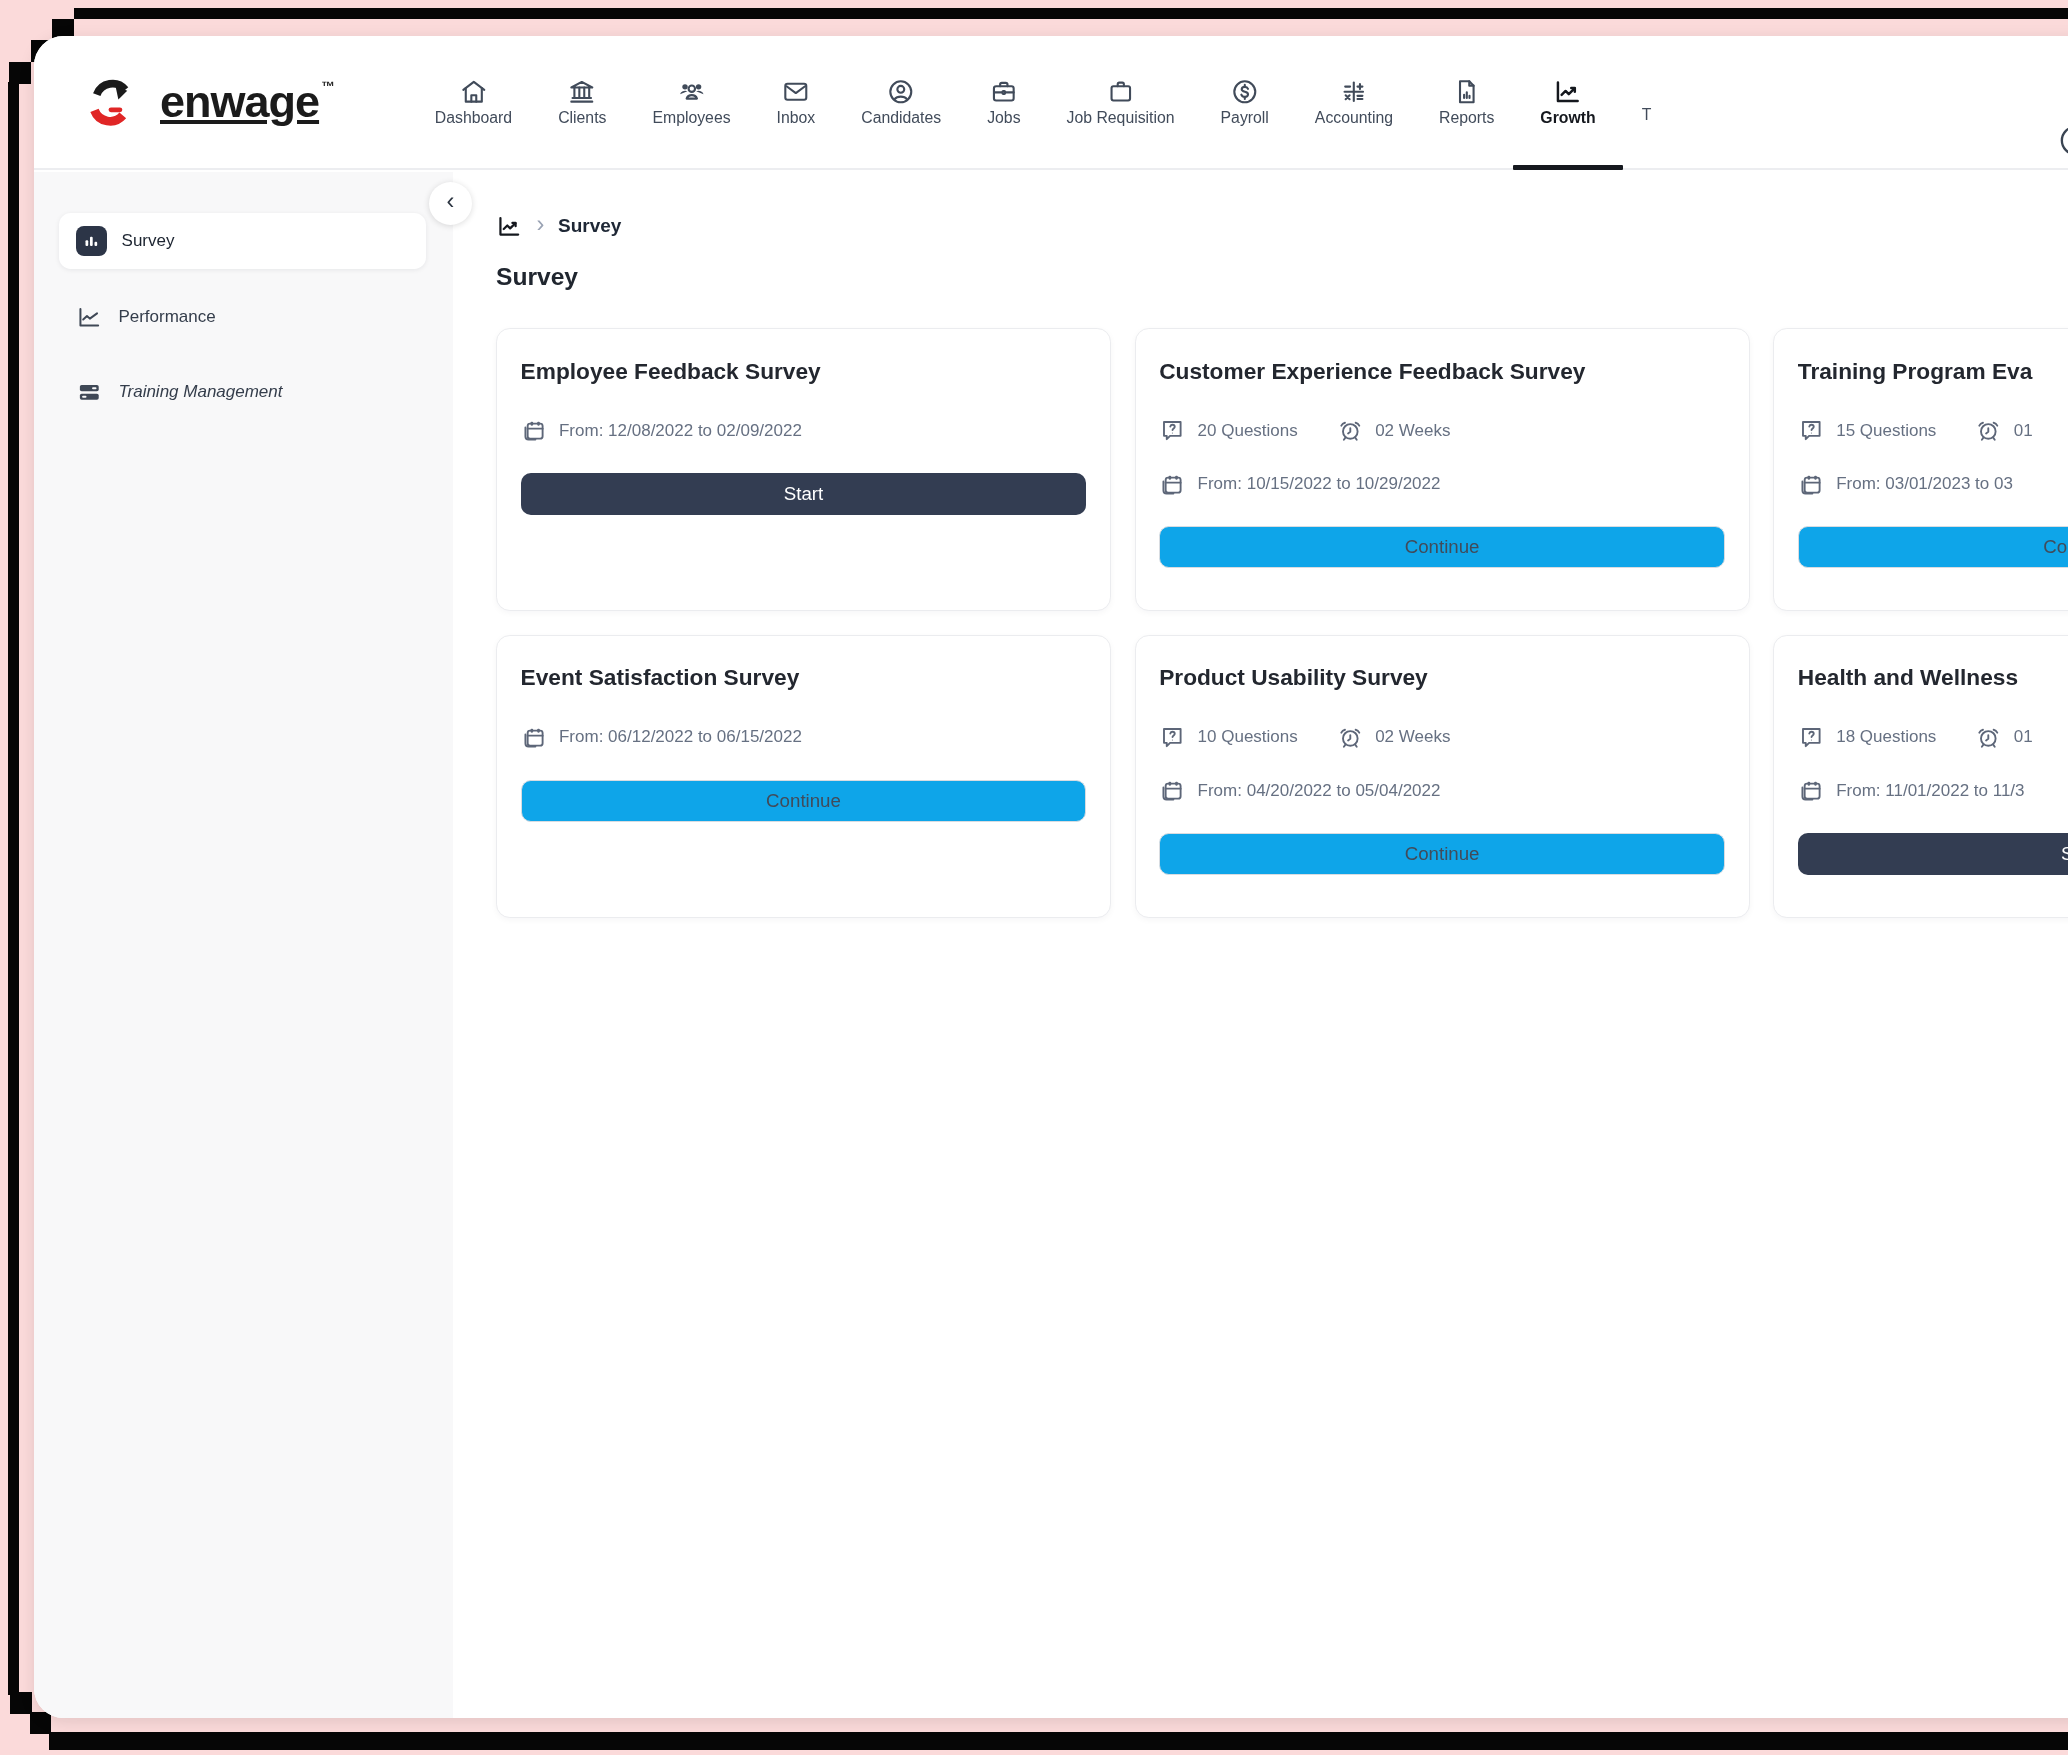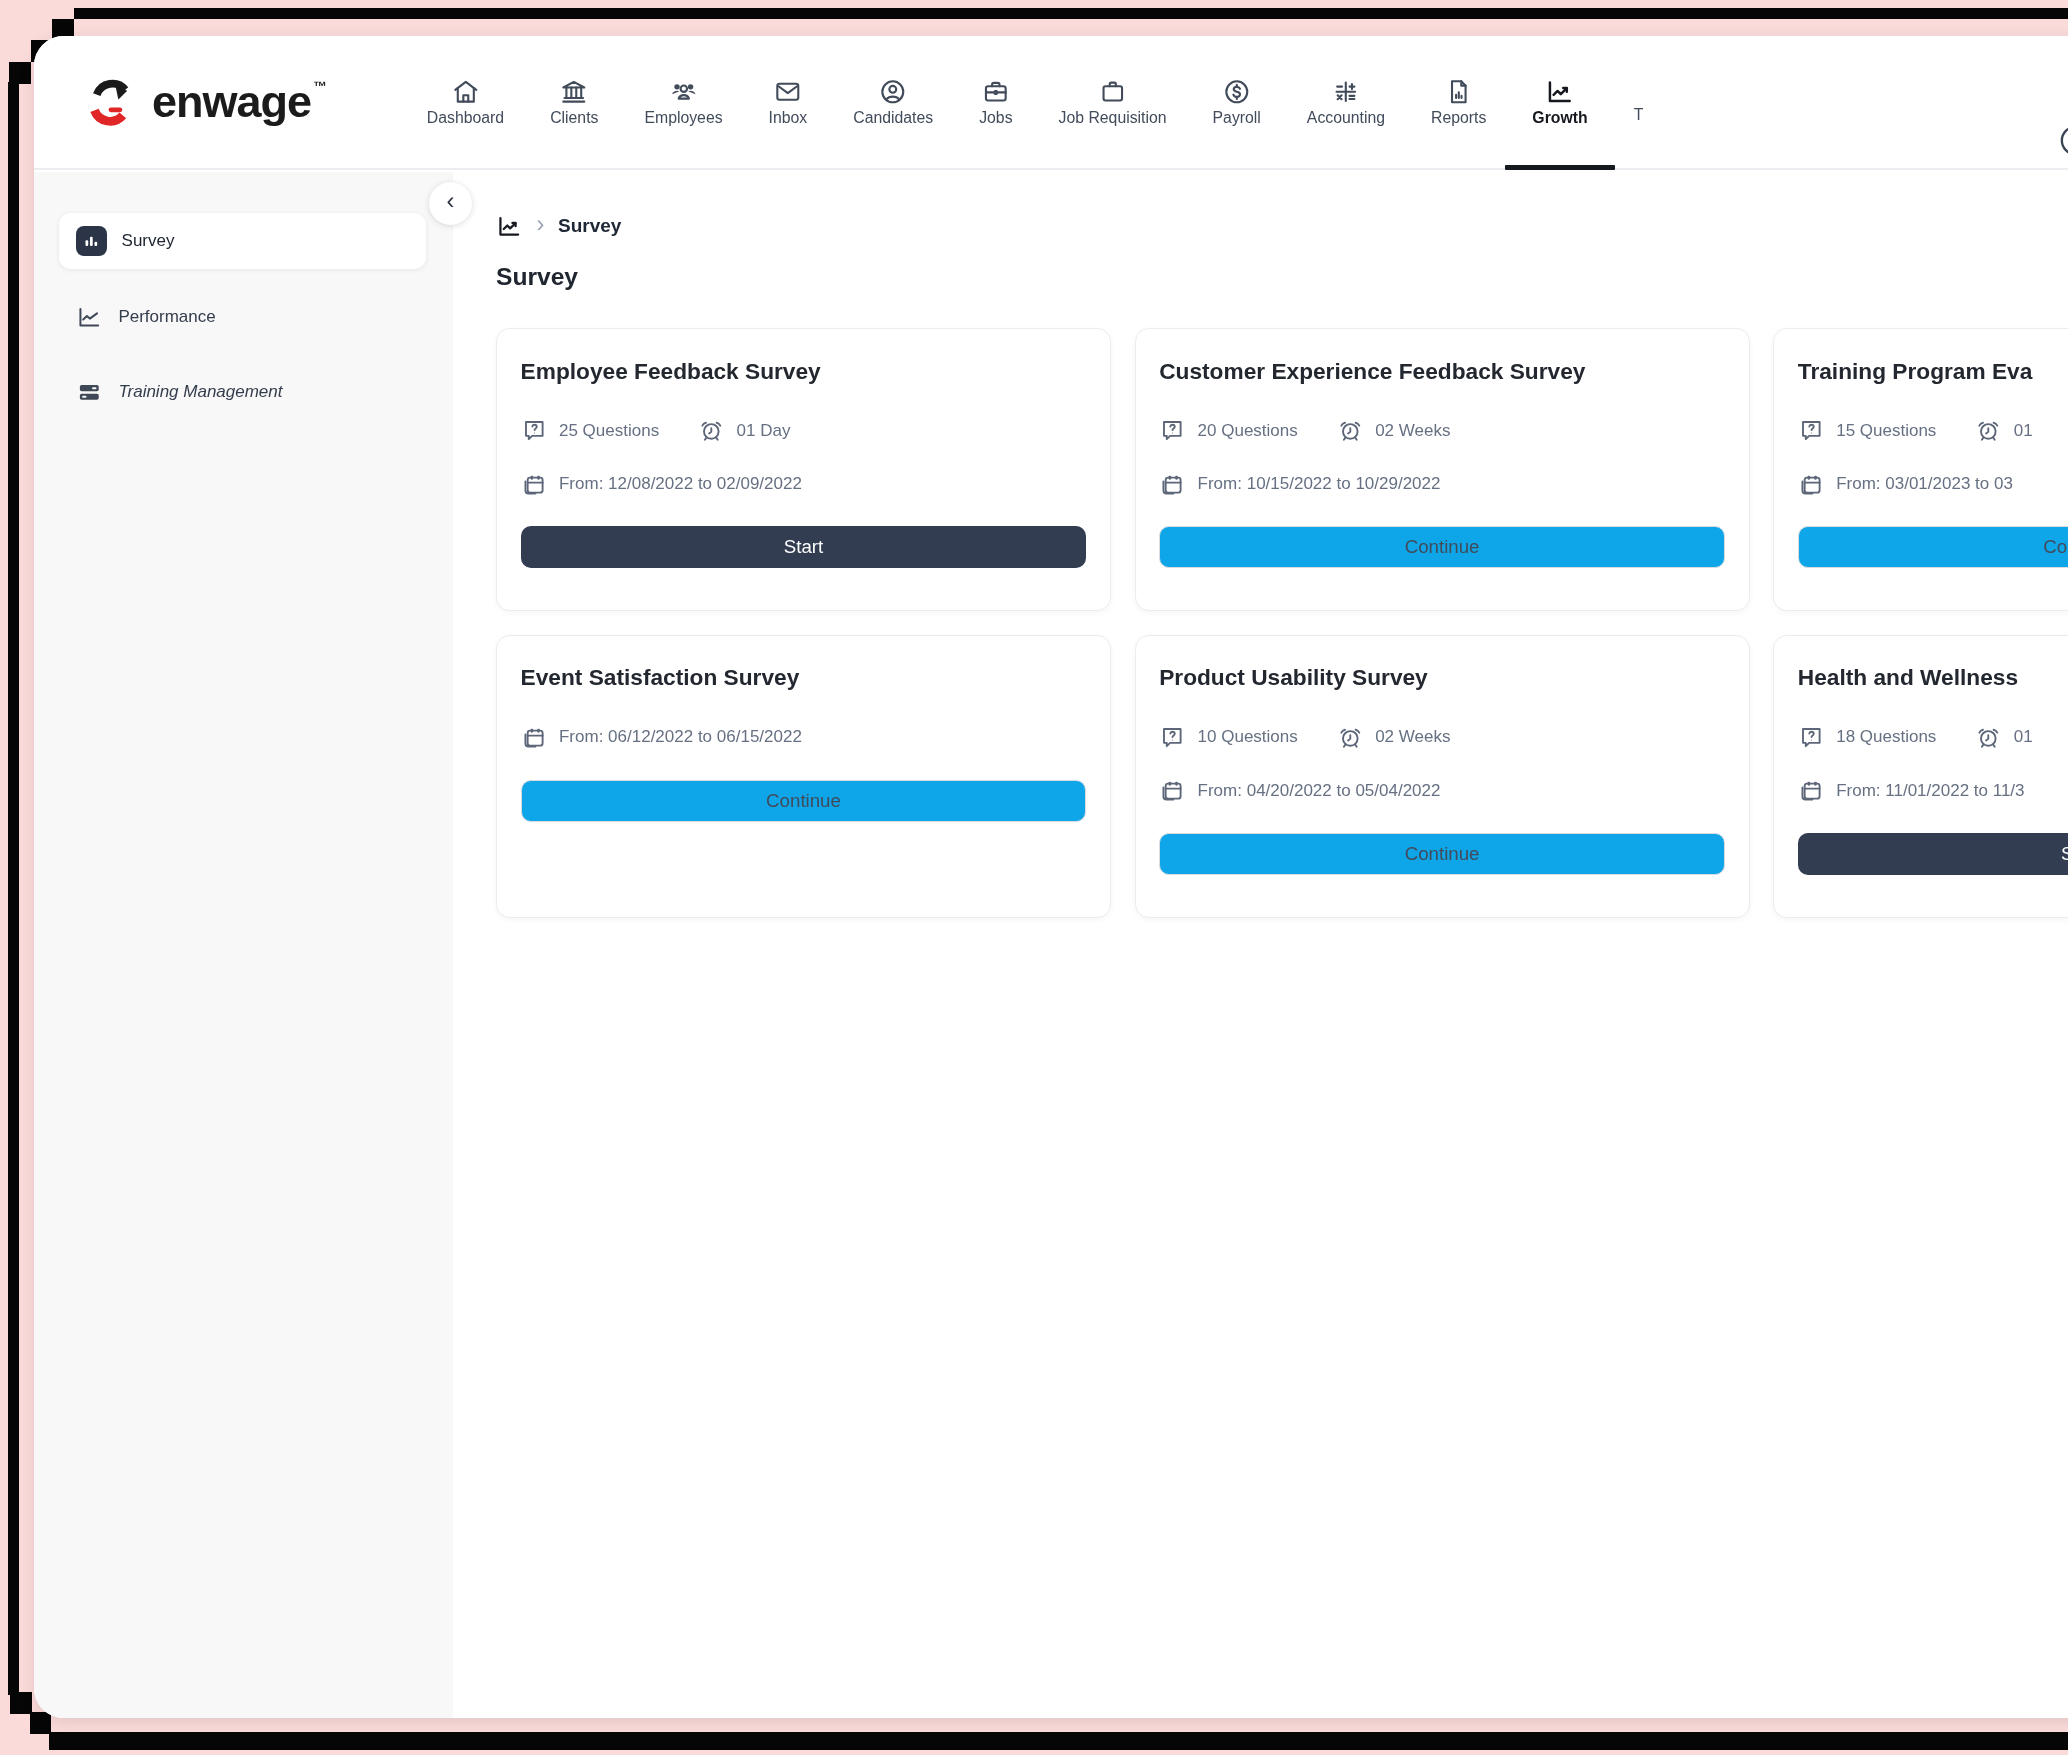--- a/index.html
+++ b/index.html
@@ -11,21 +11,21 @@
 
   
   .window { position:absolute; left:34px; top:36px; width:2054px; height:1682px;
     background:#ffffff; border-radius:29.6px 7.9px 7.9px 29.6px; overflow:hidden;
     box-shadow:0 3.9px 15.8px rgba(0,0,0,.10); }
 
   
   .header { position:absolute; left:0; top:0; right:0; height:134px; background:#fff;
     border-bottom:2px solid #ecedf0; display:flex; align-items:center; }
   .logo { display:flex; align-items:center; margin-left:49px; cursor:pointer; }
-  .logo-word { font-size:45px; font-weight:800; letter-spacing:-1px; color:#1b1b1b; margin-left:12px; }
+  .logo-word { font-size:45px; font-weight:800; letter-spacing:-1px; color:#1b1b1b; margin-left:20px;text-decoration:underline; }
   .logo-tm { font-size:13.8px; font-weight:700; color:#1b1b1b; vertical-align:top; position:relative; top:-15.8px; left:2px; }
   .nav { display:flex; align-items:stretch; height:100%; margin-left:102px; gap:46px; }
   .nav-item { position:relative; display:flex; flex-direction:column; align-items:center;
     justify-content:center; gap:2px; color:#3c4554; cursor:pointer; }
   .nav-item .nav-label { font-size:15.8px; white-space:nowrap; color:#414b5a; }
   .nav-item svg { width:29.6px; height:29.6px; stroke:#414b5a; fill:none; stroke-width:1.7;
     stroke-linecap:round; stroke-linejoin:round; }
   .nav-item.active .nav-label { color:#15181e; font-weight:700; }
   .nav-item.active svg { stroke:#15181e; stroke-width:2; }
   .nav-item.active::after { content:""; position:absolute; bottom:-2px; left:50%;
@@ -251,197 +251,178 @@
         </svg>
       <span class="crumb-sep">›</span>
       <span class="crumb-label">Survey</span>
     </div>
     <div class="page-title">Survey</div>
 
     <div class="grid">
 
       <div class="card">
         <div class="card-title">Employee Feedback Survey</div>
+        <div class="meta-row date">
+          <span class="meta">
+              <svg viewBox="0 0 24 24">
+                <rect x="6" y="6" width="13.5" height="13.5" rx="2.2"></rect>
+                <rect x="8.6" y="4.2" width="2.4" height="3.6" rx="1" fill="#5d6678" stroke="none"></rect>
+                <rect x="14.6" y="4.2" width="2.4" height="3.6" rx="1" fill="#5d6678" stroke="none"></rect>
+                <path d="M6 10.5 H19.5"></path>
+                <path d="M4 9.5 V17.5 a2.8 2.8 0 0 0 2.8 2.8 H13"></path>
+              </svg>
+              <span class="meta-text">From: 12/08/2022 to 02/09/2022</span>
+            </span>
+        </div>
+        <button class="btn primary">Start</button>
+      </div>
+
+      <div class="card">
+        <div class="card-title">Customer Experience Feedback Survey</div>
         <div class="meta-row">
           <span class="meta">
               <svg viewBox="0 0 24 24">
                 <path d="M4.5 4.5 h15 v12.5 h-9.5 l-3 3 v-3 h-2.5 Z"></path>
                 <path d="M10.2 8.6 c.3-1 1-1.6 2-1.6 1.2 0 2 .8 2 1.8 0 1.4-2 1.6-2 3"></path>
                 <circle cx="12.1" cy="14.4" r="0.5" fill="#5d6678" stroke="none"></circle>
               </svg>
-              <span class="meta-text">25 Questions</span>
+              <span class="meta-text">20 Questions</span>
             </span>
           <span class="meta">
               <svg viewBox="0 0 24 24">
                 <circle cx="12" cy="13" r="6.6"></circle>
                 <path d="M7.2 5.2 a5 5 0 0 0 -3.3 2.6 M16.8 5.2 a5 5 0 0 1 3.3 2.6"></path>
                 <path d="M12 10.2 V13.4 l-2 1.4"></path>
                 <path d="M7.6 18.6 l-1.4 1.9 M16.4 18.6 l1.4 1.9"></path>
               </svg>
-              <span class="meta-text">01 Day</span>
-            </span>
-        </div>
-        <div class="meta-row date">
-          <span class="meta">
-              <svg viewBox="0 0 24 24">
-                <rect x="6" y="6" width="13.5" height="13.5" rx="2.2"></rect>
-                <rect x="8.6" y="4.2" width="2.4" height="3.6" rx="1" fill="#5d6678" stroke="none"></rect>
-                <rect x="14.6" y="4.2" width="2.4" height="3.6" rx="1" fill="#5d6678" stroke="none"></rect>
-                <path d="M6 10.5 H19.5"></path>
-                <path d="M4 9.5 V17.5 a2.8 2.8 0 0 0 2.8 2.8 H13"></path>
-              </svg>
-              <span class="meta-text">From: 12/08/2022 to 02/09/2022</span>
-            </span>
-        </div>
-        <button class="btn primary">Start</button>
-      </div>
-
-      <div class="card">
-        <div class="card-title">Customer Experience Feedback Survey</div>
+              <span class="meta-text">02 Weeks</span>
+            </span>
+        </div>
+        <div class="meta-row date">
+          <span class="meta">
+              <svg viewBox="0 0 24 24">
+                <rect x="6" y="6" width="13.5" height="13.5" rx="2.2"></rect>
+                <rect x="8.6" y="4.2" width="2.4" height="3.6" rx="1" fill="#5d6678" stroke="none"></rect>
+                <rect x="14.6" y="4.2" width="2.4" height="3.6" rx="1" fill="#5d6678" stroke="none"></rect>
+                <path d="M6 10.5 H19.5"></path>
+                <path d="M4 9.5 V17.5 a2.8 2.8 0 0 0 2.8 2.8 H13"></path>
+              </svg>
+              <span class="meta-text">From: 10/15/2022 to 10/29/2022</span>
+            </span>
+        </div>
+        <button class="btn outline">Continue</button>
+      </div>
+
+      <div class="card">
+        <div class="card-title">Training Program Eva</div>
         <div class="meta-row">
           <span class="meta">
               <svg viewBox="0 0 24 24">
                 <path d="M4.5 4.5 h15 v12.5 h-9.5 l-3 3 v-3 h-2.5 Z"></path>
                 <path d="M10.2 8.6 c.3-1 1-1.6 2-1.6 1.2 0 2 .8 2 1.8 0 1.4-2 1.6-2 3"></path>
                 <circle cx="12.1" cy="14.4" r="0.5" fill="#5d6678" stroke="none"></circle>
               </svg>
-              <span class="meta-text">20 Questions</span>
+              <span class="meta-text">15 Questions</span>
             </span>
           <span class="meta">
               <svg viewBox="0 0 24 24">
                 <circle cx="12" cy="13" r="6.6"></circle>
                 <path d="M7.2 5.2 a5 5 0 0 0 -3.3 2.6 M16.8 5.2 a5 5 0 0 1 3.3 2.6"></path>
                 <path d="M12 10.2 V13.4 l-2 1.4"></path>
                 <path d="M7.6 18.6 l-1.4 1.9 M16.4 18.6 l1.4 1.9"></path>
               </svg>
-              <span class="meta-text">02 Weeks</span>
-            </span>
-        </div>
-        <div class="meta-row date">
-          <span class="meta">
-              <svg viewBox="0 0 24 24">
-                <rect x="6" y="6" width="13.5" height="13.5" rx="2.2"></rect>
-                <rect x="8.6" y="4.2" width="2.4" height="3.6" rx="1" fill="#5d6678" stroke="none"></rect>
-                <rect x="14.6" y="4.2" width="2.4" height="3.6" rx="1" fill="#5d6678" stroke="none"></rect>
-                <path d="M6 10.5 H19.5"></path>
-                <path d="M4 9.5 V17.5 a2.8 2.8 0 0 0 2.8 2.8 H13"></path>
-              </svg>
-              <span class="meta-text">From: 10/15/2022 to 10/29/2022</span>
+              <span class="meta-text">01</span>
+            </span>
+        </div>
+        <div class="meta-row date">
+          <span class="meta">
+              <svg viewBox="0 0 24 24">
+                <rect x="6" y="6" width="13.5" height="13.5" rx="2.2"></rect>
+                <rect x="8.6" y="4.2" width="2.4" height="3.6" rx="1" fill="#5d6678" stroke="none"></rect>
+                <rect x="14.6" y="4.2" width="2.4" height="3.6" rx="1" fill="#5d6678" stroke="none"></rect>
+                <path d="M6 10.5 H19.5"></path>
+                <path d="M4 9.5 V17.5 a2.8 2.8 0 0 0 2.8 2.8 H13"></path>
+              </svg>
+              <span class="meta-text">From: 03/01/2023 to 03</span>
             </span>
         </div>
         <button class="btn outline">Continue</button>
       </div>
 
       <div class="card">
-        <div class="card-title">Training Program Eva</div>
+        <div class="card-title">Event Satisfaction Survey</div>
+        <div class="meta-row date">
+          <span class="meta">
+              <svg viewBox="0 0 24 24">
+                <rect x="6" y="6" width="13.5" height="13.5" rx="2.2"></rect>
+                <rect x="8.6" y="4.2" width="2.4" height="3.6" rx="1" fill="#5d6678" stroke="none"></rect>
+                <rect x="14.6" y="4.2" width="2.4" height="3.6" rx="1" fill="#5d6678" stroke="none"></rect>
+                <path d="M6 10.5 H19.5"></path>
+                <path d="M4 9.5 V17.5 a2.8 2.8 0 0 0 2.8 2.8 H13"></path>
+              </svg>
+              <span class="meta-text">From: 06/12/2022 to 06/15/2022</span>
+            </span>
+        </div>
+        <button class="btn outline">Continue</button>
+      </div>
+
+      <div class="card">
+        <div class="card-title">Product Usability Survey</div>
         <div class="meta-row">
           <span class="meta">
               <svg viewBox="0 0 24 24">
                 <path d="M4.5 4.5 h15 v12.5 h-9.5 l-3 3 v-3 h-2.5 Z"></path>
                 <path d="M10.2 8.6 c.3-1 1-1.6 2-1.6 1.2 0 2 .8 2 1.8 0 1.4-2 1.6-2 3"></path>
                 <circle cx="12.1" cy="14.4" r="0.5" fill="#5d6678" stroke="none"></circle>
               </svg>
-              <span class="meta-text">15 Questions</span>
+              <span class="meta-text">10 Questions</span>
             </span>
           <span class="meta">
               <svg viewBox="0 0 24 24">
                 <circle cx="12" cy="13" r="6.6"></circle>
                 <path d="M7.2 5.2 a5 5 0 0 0 -3.3 2.6 M16.8 5.2 a5 5 0 0 1 3.3 2.6"></path>
                 <path d="M12 10.2 V13.4 l-2 1.4"></path>
                 <path d="M7.6 18.6 l-1.4 1.9 M16.4 18.6 l1.4 1.9"></path>
               </svg>
-              <span class="meta-text">01</span>
-            </span>
-        </div>
-        <div class="meta-row date">
-          <span class="meta">
-              <svg viewBox="0 0 24 24">
-                <rect x="6" y="6" width="13.5" height="13.5" rx="2.2"></rect>
-                <rect x="8.6" y="4.2" width="2.4" height="3.6" rx="1" fill="#5d6678" stroke="none"></rect>
-                <rect x="14.6" y="4.2" width="2.4" height="3.6" rx="1" fill="#5d6678" stroke="none"></rect>
-                <path d="M6 10.5 H19.5"></path>
-                <path d="M4 9.5 V17.5 a2.8 2.8 0 0 0 2.8 2.8 H13"></path>
-              </svg>
-              <span class="meta-text">From: 03/01/2023 to 03</span>
+              <span class="meta-text">02 Weeks</span>
+            </span>
+        </div>
+        <div class="meta-row date">
+          <span class="meta">
+              <svg viewBox="0 0 24 24">
+                <rect x="6" y="6" width="13.5" height="13.5" rx="2.2"></rect>
+                <rect x="8.6" y="4.2" width="2.4" height="3.6" rx="1" fill="#5d6678" stroke="none"></rect>
+                <rect x="14.6" y="4.2" width="2.4" height="3.6" rx="1" fill="#5d6678" stroke="none"></rect>
+                <path d="M6 10.5 H19.5"></path>
+                <path d="M4 9.5 V17.5 a2.8 2.8 0 0 0 2.8 2.8 H13"></path>
+              </svg>
+              <span class="meta-text">From: 04/20/2022 to 05/04/2022</span>
             </span>
         </div>
         <button class="btn outline">Continue</button>
       </div>
 
       <div class="card">
-        <div class="card-title">Event Satisfaction Survey</div>
-        <div class="meta-row date">
-          <span class="meta">
-              <svg viewBox="0 0 24 24">
-                <rect x="6" y="6" width="13.5" height="13.5" rx="2.2"></rect>
-                <rect x="8.6" y="4.2" width="2.4" height="3.6" rx="1" fill="#5d6678" stroke="none"></rect>
-                <rect x="14.6" y="4.2" width="2.4" height="3.6" rx="1" fill="#5d6678" stroke="none"></rect>
-                <path d="M6 10.5 H19.5"></path>
-                <path d="M4 9.5 V17.5 a2.8 2.8 0 0 0 2.8 2.8 H13"></path>
-              </svg>
-              <span class="meta-text">From: 06/12/2022 to 06/15/2022</span>
-            </span>
-        </div>
-        <button class="btn outline">Continue</button>
-      </div>
-
-      <div class="card">
-        <div class="card-title">Product Usability Survey</div>
+        <div class="card-title">Health and Wellness</div>
         <div class="meta-row">
           <span class="meta">
               <svg viewBox="0 0 24 24">
                 <path d="M4.5 4.5 h15 v12.5 h-9.5 l-3 3 v-3 h-2.5 Z"></path>
                 <path d="M10.2 8.6 c.3-1 1-1.6 2-1.6 1.2 0 2 .8 2 1.8 0 1.4-2 1.6-2 3"></path>
                 <circle cx="12.1" cy="14.4" r="0.5" fill="#5d6678" stroke="none"></circle>
               </svg>
-              <span class="meta-text">10 Questions</span>
+              <span class="meta-text">18 Questions</span>
             </span>
           <span class="meta">
               <svg viewBox="0 0 24 24">
                 <circle cx="12" cy="13" r="6.6"></circle>
                 <path d="M7.2 5.2 a5 5 0 0 0 -3.3 2.6 M16.8 5.2 a5 5 0 0 1 3.3 2.6"></path>
                 <path d="M12 10.2 V13.4 l-2 1.4"></path>
                 <path d="M7.6 18.6 l-1.4 1.9 M16.4 18.6 l1.4 1.9"></path>
               </svg>
-              <span class="meta-text">02 Weeks</span>
-            </span>
-        </div>
-        <div class="meta-row date">
-          <span class="meta">
-              <svg viewBox="0 0 24 24">
-                <rect x="6" y="6" width="13.5" height="13.5" rx="2.2"></rect>
-                <rect x="8.6" y="4.2" width="2.4" height="3.6" rx="1" fill="#5d6678" stroke="none"></rect>
-                <rect x="14.6" y="4.2" width="2.4" height="3.6" rx="1" fill="#5d6678" stroke="none"></rect>
-                <path d="M6 10.5 H19.5"></path>
-                <path d="M4 9.5 V17.5 a2.8 2.8 0 0 0 2.8 2.8 H13"></path>
-              </svg>
-              <span class="meta-text">From: 04/20/2022 to 05/04/2022</span>
-            </span>
-        </div>
-        <button class="btn outline">Continue</button>
-      </div>
-
-      <div class="card">
-        <div class="card-title">Health and Wellness</div>
-        <div class="meta-row">
-          <span class="meta">
-              <svg viewBox="0 0 24 24">
-                <path d="M4.5 4.5 h15 v12.5 h-9.5 l-3 3 v-3 h-2.5 Z"></path>
-                <path d="M10.2 8.6 c.3-1 1-1.6 2-1.6 1.2 0 2 .8 2 1.8 0 1.4-2 1.6-2 3"></path>
-                <circle cx="12.1" cy="14.4" r="0.5" fill="#5d6678" stroke="none"></circle>
-              </svg>
-              <span class="meta-text">18 Questions</span>
-            </span>
-          <span class="meta">
-              <svg viewBox="0 0 24 24">
-                <circle cx="12" cy="13" r="6.6"></circle>
-                <path d="M7.2 5.2 a5 5 0 0 0 -3.3 2.6 M16.8 5.2 a5 5 0 0 1 3.3 2.6"></path>
-                <path d="M12 10.2 V13.4 l-2 1.4"></path>
-                <path d="M7.6 18.6 l-1.4 1.9 M16.4 18.6 l1.4 1.9"></path>
-              </svg>
               <span class="meta-text">01</span>
             </span>
         </div>
         <div class="meta-row date">
           <span class="meta">
               <svg viewBox="0 0 24 24">
                 <rect x="6" y="6" width="13.5" height="13.5" rx="2.2"></rect>
                 <rect x="8.6" y="4.2" width="2.4" height="3.6" rx="1" fill="#5d6678" stroke="none"></rect>
                 <rect x="14.6" y="4.2" width="2.4" height="3.6" rx="1" fill="#5d6678" stroke="none"></rect>
                 <path d="M6 10.5 H19.5"></path>

